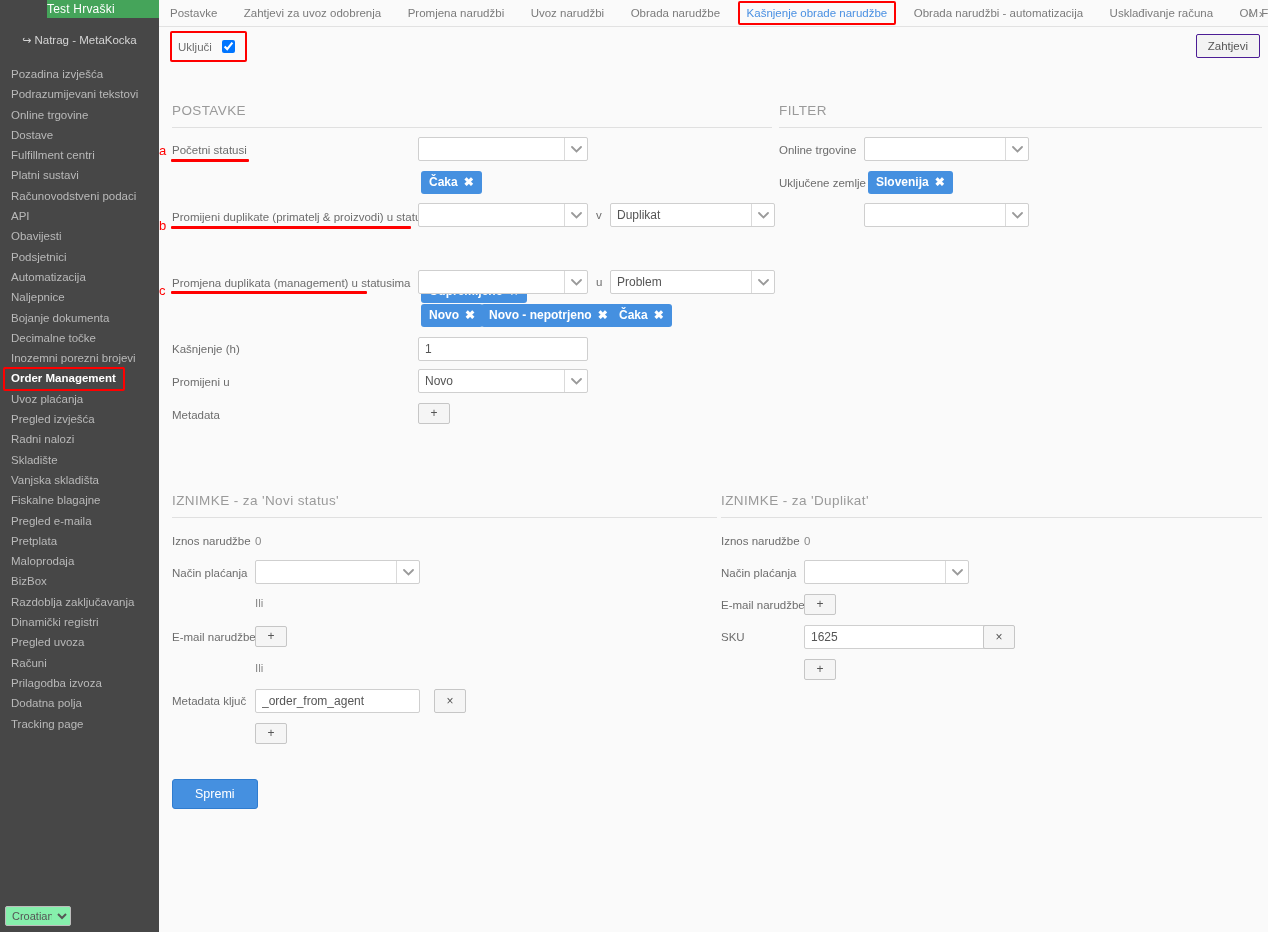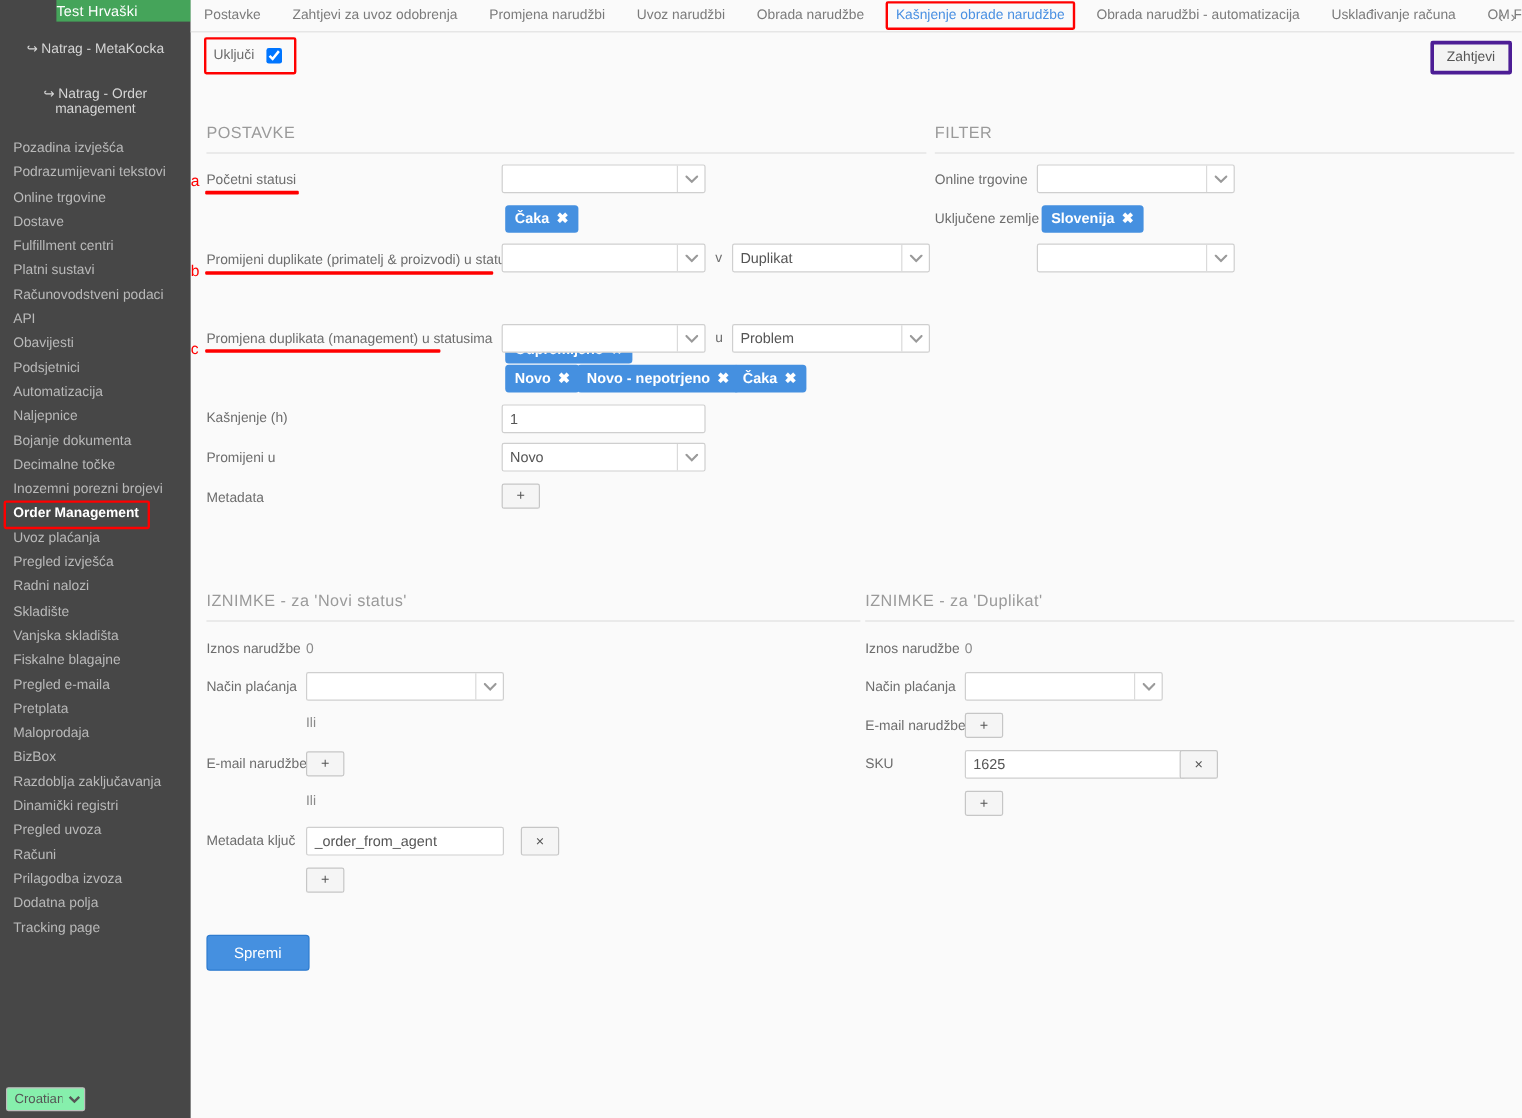--- a/index.html
+++ b/index.html
@@ -129,21 +129,21 @@
   #enable-cb {
     width: 13px; height: 13px;
     margin-left: 6px;
     vertical-align: middle;
   }
   #zahtjevi-btn {
     position: absolute; right: 8px; top: 34px;
     font-size: 11.5px;
     color: #555;
     background: #f3f3f3;
-    border: 3px solid #4c1d95;
+    border: 1px solid #4c1d95;
     border-radius: 2px;
     padding: 5px 11px;
     font-family: "Liberation Sans", sans-serif;
     margin-left: 24px;
   }
 
   
   .sec-head {
     position: absolute;
     font-size: 13.5px;
@@ -271,23 +271,20 @@
   }
 </style>
 </head>
 <body>
 
 <div id="sidebar">
   <div id="brand-bar">Test Hrvaški</div>
 
   <div class="back-link" style="margin-top:13px;">
     <span class="ico">↪</span><span>Natrag - MetaKocka</span>
-  </div>
-  <div class="back-link" style="margin-top:19px;">
-    <span class="ico">↪</span><span>Natrag - Order management</span>
   </div>
 
   <div class="nav-list" style="margin-top:14px;">
     <div class="nav-item"><span>Pozadina izvješća</span></div>
     <div class="nav-item"><span>Podrazumijevani tekstovi</span></div>
     <div class="nav-item"><span>Online trgovine</span></div>
     <div class="nav-item"><span>Dostave</span></div>
     <div class="nav-item"><span>Fulfillment centri</span></div>
     <div class="nav-item"><span>Platni sustavi</span></div>
     <div class="nav-item"><span>Računovodstveni podaci</span></div>

